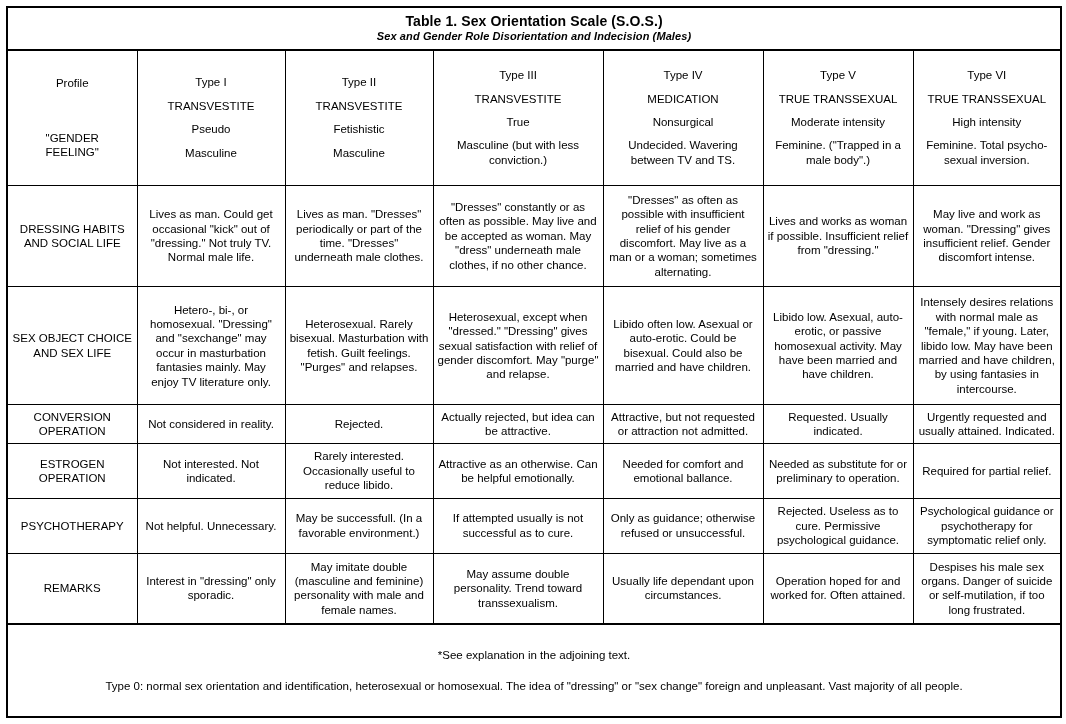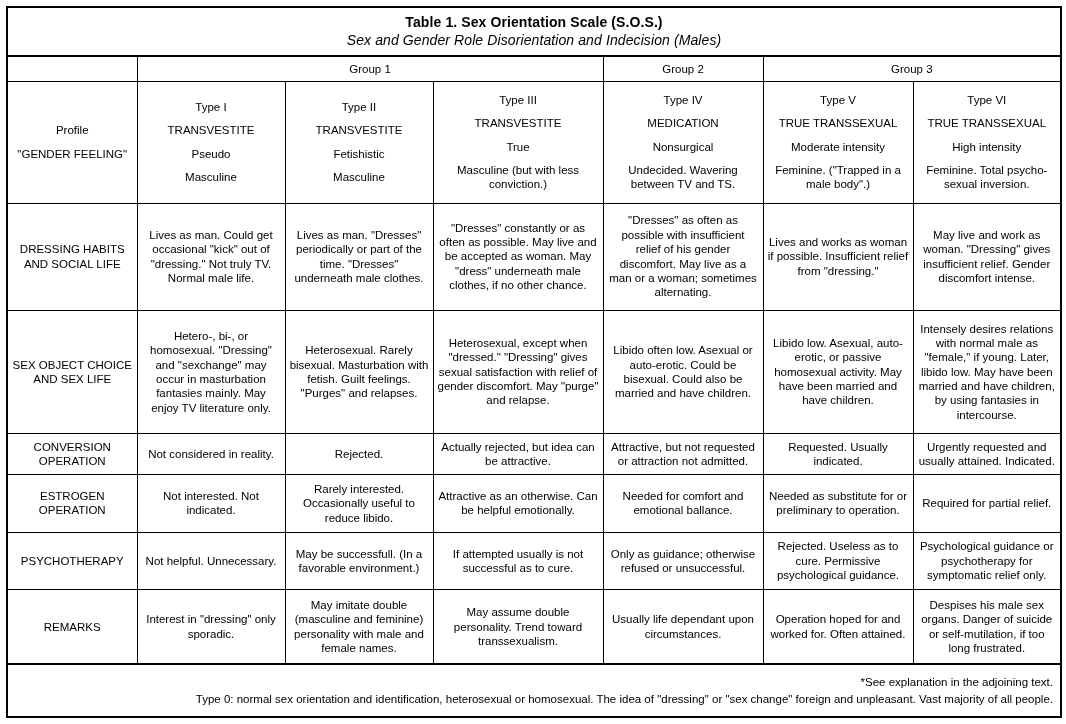--- a/index.html
+++ b/index.html
@@ -37,61 +37,60 @@
   .title-cell {
     border-bottom: 2px solid #000 !important;
     padding: 6px 4px 7px 4px;
   }
   .title-line1 {
     font-weight: bold;
     font-size: 14px;
     letter-spacing: 0.1px;
   }
   .title-line2 {
-    font-weight: normal;
+    font-weight: bold;
     font-style: italic;
-    font-size: 14px;
+    font-size: 11px;
     letter-spacing: 0.1px;
   }
   .group-head {
     font-size: 12.5px;
     padding: 5px 4px;
   }
   .rowlabel {
     font-size: 11.5px;
     padding: 4px 3px;
   }
   .profile-cell p, .datacell p {
     margin: 0;
   }
   .profile-cell {
     padding: 6px 4px;
   }
   .profile-cell .sp {
     height: 9px;
   }
   .profile-label-cell p {
-    margin: 0;
+    margin: 16px;
   }
   .profile-label-cell .sp {
     height: 9px;
   }
   .datacell {
     padding: 5px 5px;
   }
   .footer-cell {
     text-align: left;
     padding: 5px 6px 6px 6px;
     font-size: 11.5px;
     line-height: 1.35;
     border-top: 2px solid #000 !important;
   }
   .footer-cell div {
-    margin: 3px;
-    text-align: right;
+    margin: 16px;
   }
   .kinsey-row td {
     padding: 5px 4px;
   }
   col.c0 { width: 130px; }
   col.c1 { width: 148px; }
   col.c2 { width: 148px; }
   col.c3 { width: 170px; }
   col.c4 { width: 160px; }
   col.c5 { width: 150px; }
@@ -112,26 +111,20 @@
         <col class="c6">
     </colgroup>
     <tbody>
       <tr>
         <td class="title-cell" colspan="7">
           <div class="title-line1">Table 1. Sex Orientation Scale (S.O.S.)</div>
           <div class="title-line2">Sex and Gender Role Disorientation and Indecision (Males)</div>
         </td>
       </tr>
       <tr>
-        <td class="group-head"></td>
-        <td class="group-head" colspan="3">Group 1</td>
-        <td class="group-head">Group 2</td>
-        <td class="group-head" colspan="2">Group 3</td>
-      </tr>
-      <tr>
         <td class="profile-label-cell">
           <p>Profile</p>
           <div class="sp"></div>
           <p>"GENDER FEELING"</p>
         </td>
         <td class="profile-cell">
           <p>Type I</p>
           <div class="sp"></div>
           <p>TRANSVESTITE</p>
           <div class="sp"></div>

